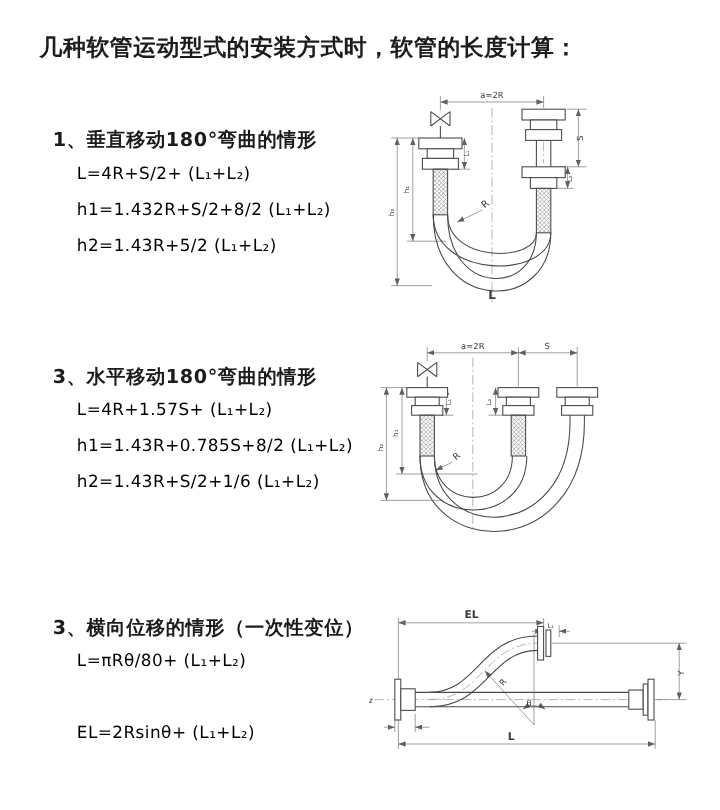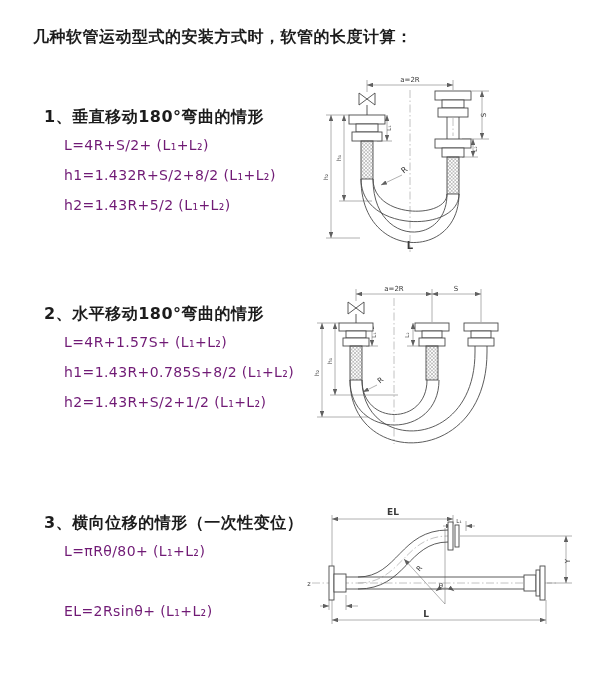--- a/index.html
+++ b/index.html
@@ -3,49 +3,49 @@
 <meta charset="utf-8">
 <style>
   html,body{margin:0;padding:0;background:#e8e8e8;}
   .page{
     position:relative;width:600px;height:675px;background:#ffffff;
     font-family:"DejaVu Sans","Liberation Sans",sans-serif;
     color:#1c1c1c;overflow:hidden;margin:0 auto;
   }
   .doc-title{
     position:absolute;left:33px;top:27px;
-    font-size:16px;font-weight:bold;letter-spacing:0.5px;white-space:nowrap;
+    font-size:19px;font-weight:bold;letter-spacing:0.5px;white-space:nowrap;
   }
   .sec-heading{
     position:absolute;left:44px;
     font-size:16px;font-weight:bold;letter-spacing:0.5px;white-space:nowrap;
   }
   .formula{
     position:absolute;left:64px;
-    font-size:14px;font-weight:normal;color:#701a75;letter-spacing:0.4px;white-space:nowrap;
+    font-size:14px;font-weight:normal;color:#000000;letter-spacing:0.4px;white-space:nowrap;
   }
   svg.diagram{position:absolute;}
   svg text{font-family:"DejaVu Sans","Liberation Sans",sans-serif;}
 </style>
 </head>
 <body>
 
 <div class="page">
 
   <div class="doc-title">几种软管运动型式的安装方式时，软管的长度计算：</div>
 
   <div class="sec-heading" style="top:107px">1、垂直移动180°弯曲的情形</div>
   <div class="formula" style="top:137px">L=4R+S/2+ (L₁+L₂)</div>
   <div class="formula" style="top:167px">h1=1.432R+S/2+8/2 (L₁+L₂)</div>
   <div class="formula" style="top:197px">h2=1.43R+5/2 (L₁+L₂)</div>
 
-  <div class="sec-heading" style="top:304px">2、水平移动180°弯曲的情形</div>
+  <div class="sec-heading" style="top:304px">3、水平移动180°弯曲的情形</div>
   <div class="formula" style="top:334px">L=4R+1.57S+ (L₁+L₂)</div>
   <div class="formula" style="top:364px">h1=1.43R+0.785S+8/2 (L₁+L₂)</div>
-  <div class="formula" style="top:394px">h2=1.43R+S/2+1/2 (L₁+L₂)</div>
+  <div class="formula" style="top:394px">h2=1.43R+S/2+1/6 (L₁+L₂)</div>
 
   <div class="sec-heading" style="top:513px">3、横向位移的情形（一次性变位）</div>
   <div class="formula" style="top:543px">L=πRθ/80+ (L₁+L₂)</div>
   <div class="formula" style="top:603px">EL=2Rsinθ+ (L₁+L₂)</div>
 
   <svg class="diagram" style="left:310px;top:70px" width="282" height="195" viewBox="0 0 282 195">
     <defs>
       <marker id="ar1" markerUnits="userSpaceOnUse" markerWidth="6" markerHeight="4.5" refX="6" refY="2.25" orient="auto-start-reverse">
         <path d="M0,0 L6,2.25 L0,4.5 Z" fill="#606060"></path>
       </marker>

